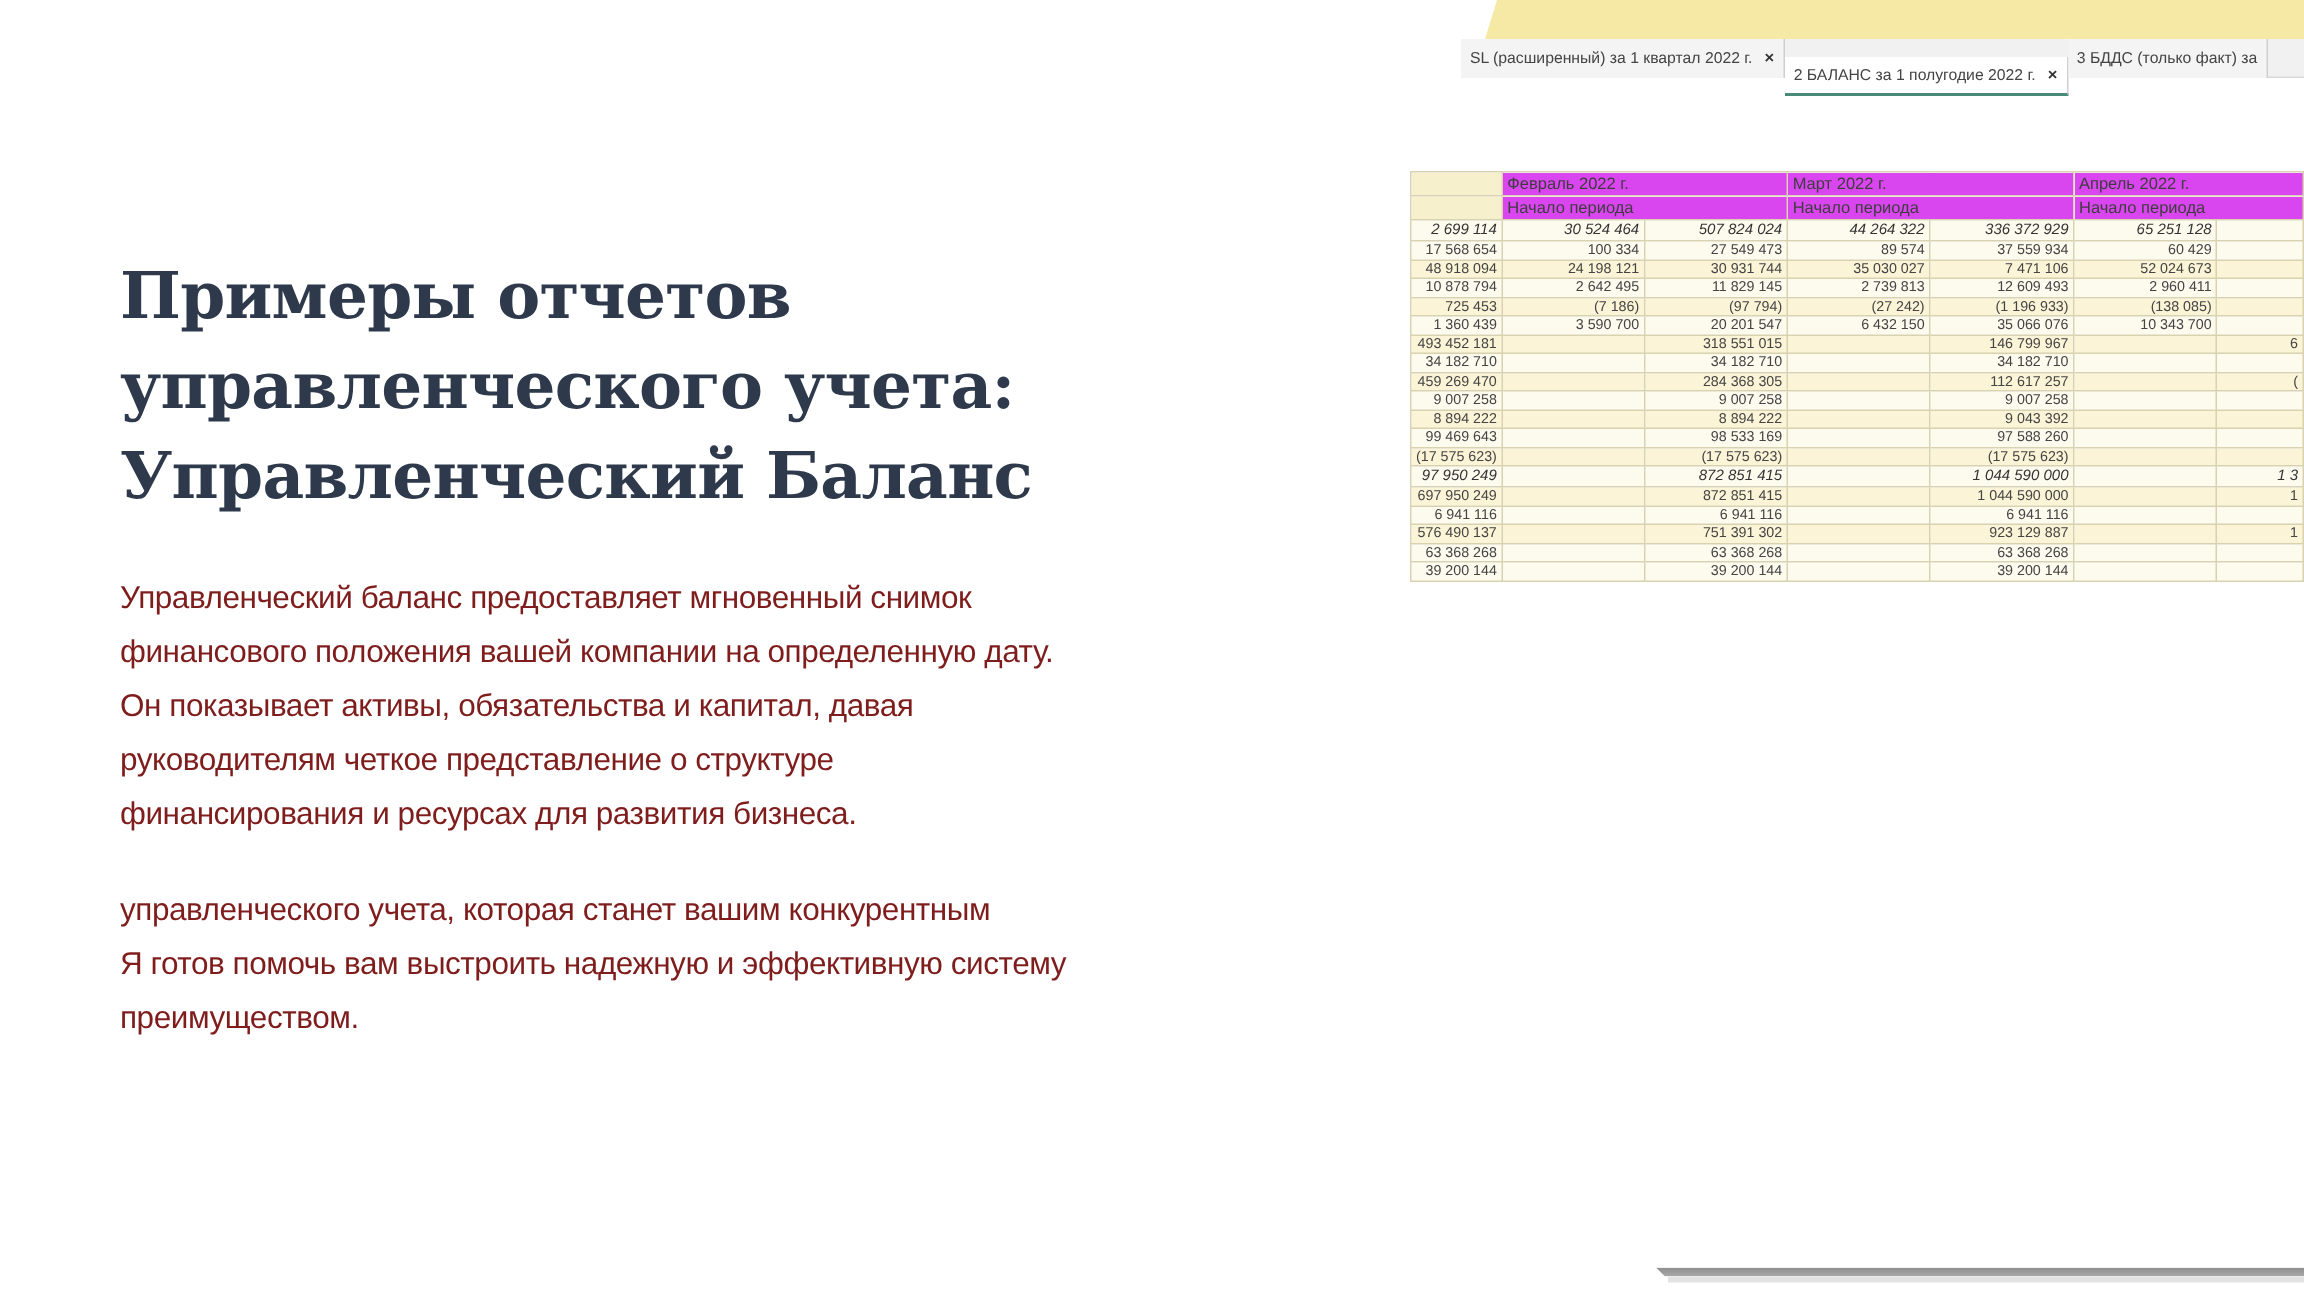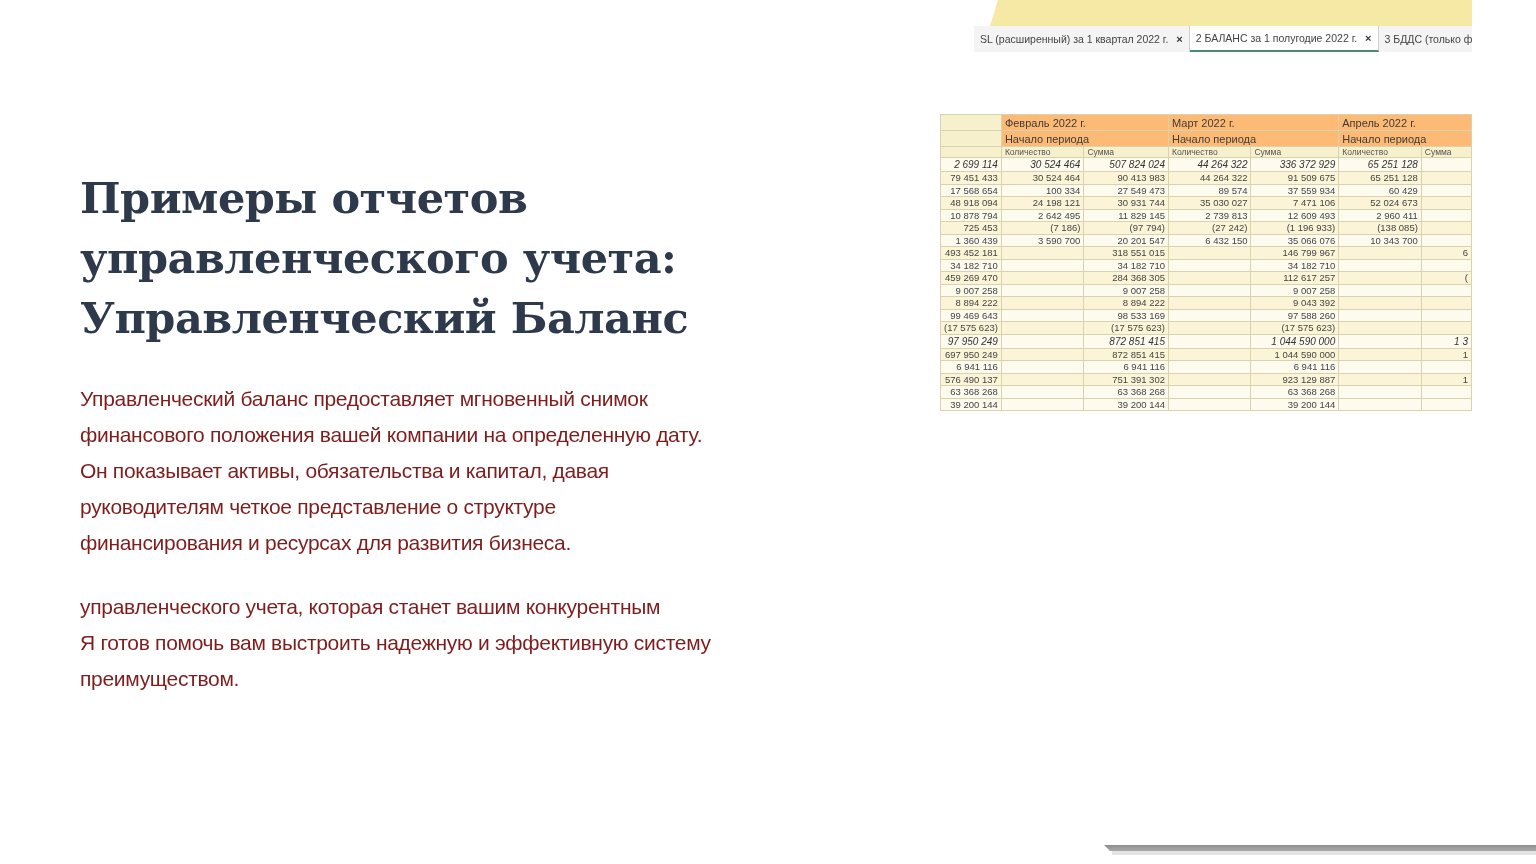--- a/index.html
+++ b/index.html
@@ -16,42 +16,42 @@
   .body-text {
     position: absolute; left: 80px; width: 810px;
     font-family: "Liberation Sans", sans-serif;
     font-size: 21px; line-height: 36px; color: #7f1d1d; letter-spacing: -0.3px;
   }
   .para1 { top: 381px; }
   .para2 { top: 589px; }
   .body-text span { display: block; white-space: nowrap; }
 
   
-  .sheet-wrap { position: absolute; left: 940px; top: 0; width: 532px; height: 425px; overflow: hidden; }
+  .sheet-wrap { position: absolute; left: 940px; top: 0; width: 596px; height: 425px; overflow: hidden; }
   .yellow-band {
     position: absolute; left: 50px; top: 0; width: 560px; height: 26px;
     background: #f6e9a6;
     clip-path: polygon(0 100%, 8px 0, 100% 0, 100% 100%);
   }
   .tabbar {
     position: absolute; left: 34px; top: 26px; width: 600px; height: 26px;
     background: #f1f1f1; border-bottom: 1px solid #d9d9d9; display: flex;
     font-size: 10.5px; color: #444;
   }
   .tab { height: 26px; padding: 0 6px; display: flex; align-items: center; border-right: 1px solid #cfcfcf; white-space: nowrap; background: #f4f4f4; }
-  .tab.active { background: #ffffff; border-bottom: 2px solid #4a8a78; }
+  .tab.active { background: #ffffff; border-bottom: 2px solid #4a8a78; margin-top: 12px; }
   .tab .close { margin-left: 8px; font-weight: bold; color: #333; font-size: 11px; }
 
   table.grid {
     position: absolute; left: 0; top: 114px;
     border-collapse: collapse; font-size: 9.5px; color: #444;
     table-layout: fixed;
   }
   table.grid td { border: 1px solid #d8d2b0; height: 12.5px; padding: 0 3px; white-space: nowrap; overflow: hidden; text-align: right; }
-  table.grid tr.h td { background: #fdba74; text-align: left; font-size: 11px; height: 16px; color: #3d3d3d; }
+  table.grid tr.h td { background: #d946ef; text-align: left; font-size: 11px; height: 16px; color: #3d3d3d; }
   table.grid tr.h2 td { background: #f7f0cc; text-align: left; font-size: 8.5px; height: 11px; color: #555; }
   table.grid tr.big td { font-size: 10px; height: 14px; color: #333; font-style: italic; }
   table.grid tr.alt td { background: #fbf4d6; }
   table.grid tr.pl td { background: #fdfbee; }
   table.grid td.c0 { background: #f7f0cc !important; }
 
   .bottom-line {
     position: absolute; left: 1104px; top: 845px; width: 440px; height: 6px;
     background: linear-gradient(#8e8e8e, #a9a9a9);
     clip-path: polygon(0 0, 100% 0, 100% 100%, 6px 100%);
@@ -113,49 +113,31 @@
       <td colspan="2">Февраль 2022 г.</td>
       <td colspan="2">Март 2022 г.</td>
       <td colspan="2">Апрель 2022 г.</td>
     </tr>
     <tr class="h">
       <td class="c0"></td>
       <td colspan="2">Начало периода</td>
       <td colspan="2">Начало периода</td>
       <td colspan="2">Начало периода</td>
     </tr>
-    <tr class="h2">
-      <td class="c0"></td>
-      <td>Количество</td>
-      <td>Сумма</td>
-      <td>Количество</td>
-      <td>Сумма</td>
-      <td>Количество</td>
-      <td>Сумма</td>
-    </tr>
     </tbody>
       <tbody id="grid-body">
         <tr class="big pl">
           <td>2 699 114</td>
           <td>30 524 464</td>
           <td>507 824 024</td>
           <td>44 264 322</td>
           <td>336 372 929</td>
           <td>65 251 128</td>
           <td></td>
         </tr>
-        <tr class="alt">
-          <td>79 451 433</td>
-          <td>30 524 464</td>
-          <td>90 413 983</td>
-          <td>44 264 322</td>
-          <td>91 509 675</td>
-          <td>65 251 128</td>
-          <td></td>
-        </tr>
         <tr class="pl">
           <td>17 568 654</td>
           <td>100 334</td>
           <td>27 549 473</td>
           <td>89 574</td>
           <td>37 559 934</td>
           <td>60 429</td>
           <td></td>
         </tr>
         <tr class="alt">

